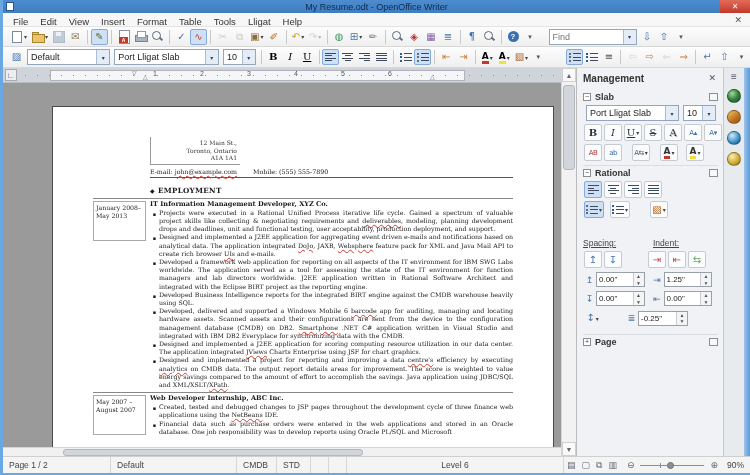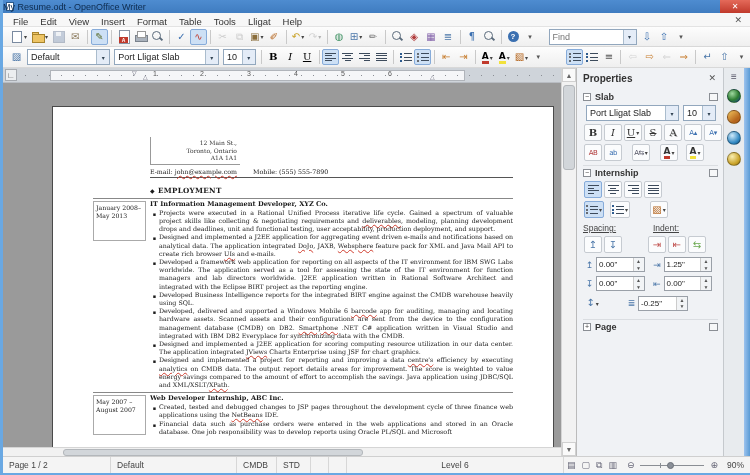--- a/index.html
+++ b/index.html
@@ -2,21 +2,21 @@
 <html><head>
 <meta charset="utf-8">
 <style>
   *{box-sizing:border-box;margin:0;padding:0}
   html,body{width:750px;height:475px;overflow:hidden}
   body{font-family:"Liberation Sans",sans-serif;background:#e8e8e8}
   .app{width:750px;height:475px;display:flex;flex-direction:column;border-left:3px solid #69a8e3;border-bottom:2px solid #69a8e3;background:#f4f4f4;position:relative}
   
   .titlebar{height:13px;background:linear-gradient(#4e8cd0,#3f7cc0);display:flex;align-items:center;position:relative;flex:0 0 auto}
   .tb-ico{width:8px;height:9px;background:#fff;border:1px solid #2a5a8c;margin-left:3px}
-  .tb-title{position:absolute;left:0;right:0;font-size:9px;color:#0d2b4e}
+  .tb-title{position:absolute;left:0;right:0;text-align:center;font-size:9px;color:#0d2b4e}
   .tb-close{position:absolute;right:0;top:0;width:30px;height:13px;background:linear-gradient(#e46a5a,#c0392b);color:#fff;font-size:8px;display:flex;align-items:center;justify-content:center}
   
   .menubar{height:14px;background:#f7f7f7;border-bottom:1px solid #e3e3e3;display:flex;align-items:center;padding-left:4px;flex:0 0 auto;position:relative}
   .mitem{font-size:9.5px;color:#333;padding:0 6px;line-height:13px}
   .menu-close{position:absolute;right:8px;font-size:9px;color:#555}
   
   .tb1{height:20px;flex:0 0 auto}
   .tb2{height:21px;flex:0 0 auto}
   .toolbar{background:linear-gradient(#fdfdfd,#efefef);border-bottom:1px solid #d8d8d8;display:flex;align-items:center;padding-left:5px}
   .tbi{height:16px;min-width:17px;display:inline-flex;align-items:center;justify-content:center;border:1px solid transparent;border-radius:2px;padding:0 1px;position:relative}
@@ -102,21 +102,21 @@
   .sbhead{display:flex;align-items:center;height:14px;margin-bottom:2px}
   .sbhead .t{font-weight:bold;font-size:10px;flex:1}
   .sbhead .x{font-size:9px;color:#555;padding:0 2px}
   .sechead{display:flex;align-items:center;height:13px;margin-top:4px;border-top:1px solid #dadde1;padding-top:2px}
   .sechead .pm{width:8px;height:8px;border:1px solid #8a8e94;background:#fff;font-size:7px;line-height:6px;text-align:center;color:#444;margin-right:4px}
   .sechead .t{font-weight:bold;flex:1}
   .sechead .dlg{width:9px;height:8px;border:1px solid #8a8e94;background:#f7f8f9;display:inline-block}
   .sbrow{display:flex;align-items:center;margin:3px 0 0 1px}
   .sbrow .tbi{height:17px;min-width:18px;background:#fbfcfd;border:1px solid #c6cbd1;margin-right:2px}
   .sbrow .tbi.pressed{background:#cde0f5;border-color:#86abd9}
-  .sblabels{display:flex;margin-top:5px;font-size:8.5px;color:#444}
+  .sblabels{display:flex;margin-top:20px;font-size:8.5px;color:#444}
   .sblabels .l1{width:70px;text-decoration:underline}
   .sblabels .l2{text-decoration:underline}
   .sprow{display:flex;align-items:center;margin-top:4px}
   .spicon{width:13px;font-size:9px;color:#4a76a8;text-align:center;flex:0 0 auto;font-family:"DejaVu Sans",sans-serif}
   .spin{width:50px;height:15px;border:1px solid #9aa0a8;background:#fff;display:inline-flex;margin-right:6px}
   .spin .val{flex:1;font-size:8px;padding:2px 2px 0;color:#222;white-space:nowrap;overflow:hidden}
   .spin .ud{width:11px;border-left:1px solid #ccc;display:flex;flex-direction:column;background:#f2f4f6}
   .spin .ud b{flex:1;font-size:5px;line-height:6px;text-align:center;color:#555;font-weight:normal}
   
   .tabstrip{width:21px;background:#e8ebee;border-left:1px solid #c5c9cd;flex:0 0 auto;display:flex;flex-direction:column;align-items:center;padding-top:3px;gap:7px}
@@ -539,21 +539,21 @@
     <div class="vscroll">
       <div class="varrow">▲</div>
       <div class="vtrack">
           <div class="vthumb"></div>
         </div>
       <div class="varrow">▼</div>
     </div>
 
     <div class="sidebar">
       <div class="sbhead">
-        <span class="t">Properties</span>
+        <span class="t">Management</span>
         <span class="x">✕</span>
       </div>
       <div class="sechead" style="border-top:none">
         <span class="pm">−</span>
         <span class="t">Slab</span>
         <span class="dlg"></span>
       </div>
       <div class="sbrow" id="sb-fontrow">
           <span class="combo" style="width: 96px;">
             <span class="cv">Port Lligat Slab</span>
@@ -607,21 +607,21 @@
             <span class="dd">▾</span>
           </span>
           <span class="tgap" style="width: 6px;"></span>
           <span class="tbi">
             <span class="glyph fc-hl">A</span>
             <span class="dd">▾</span>
           </span>
         </div>
       <div class="sechead">
         <span class="pm">−</span>
-        <span class="t">Internship</span>
+        <span class="t">Rational</span>
         <span class="dlg"></span>
       </div>
       <div class="sbrow" id="sb-alignrow">
           <span class="tbi pressed">
             <span class="ai">
               <i style="width: 100%; align-self: flex-start;"></i>
               <i style="width: 62%; align-self: flex-start;"></i>
               <i style="width: 100%; align-self: flex-start;"></i>
               <i style="width: 62%; align-self: flex-start;"></i>
             </span>

